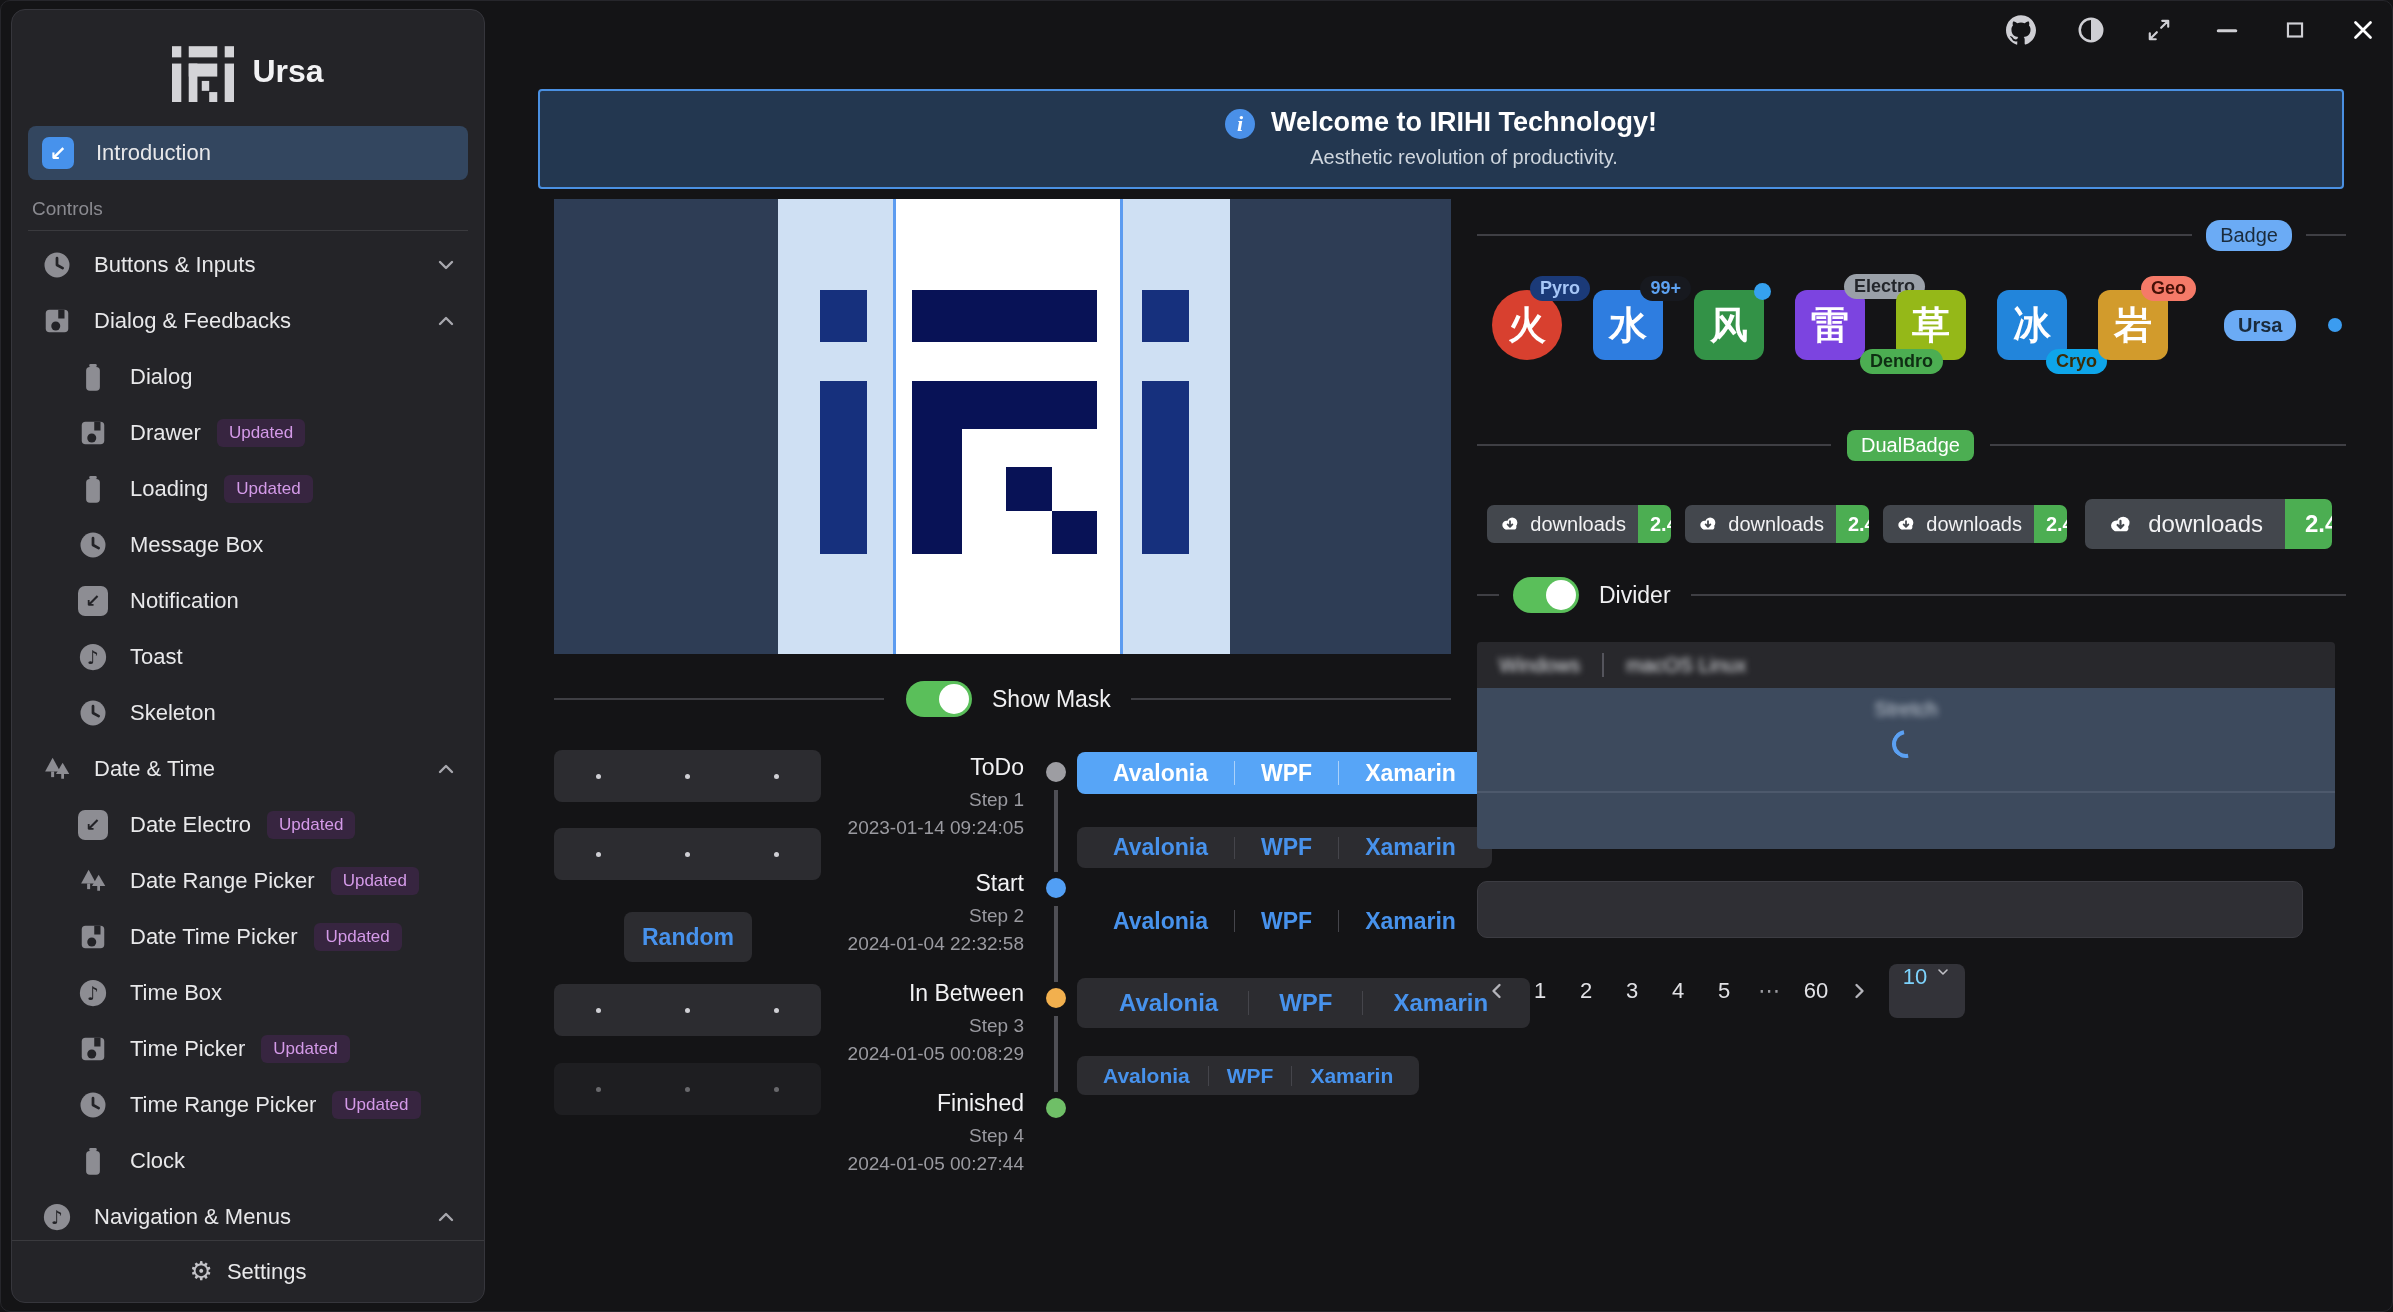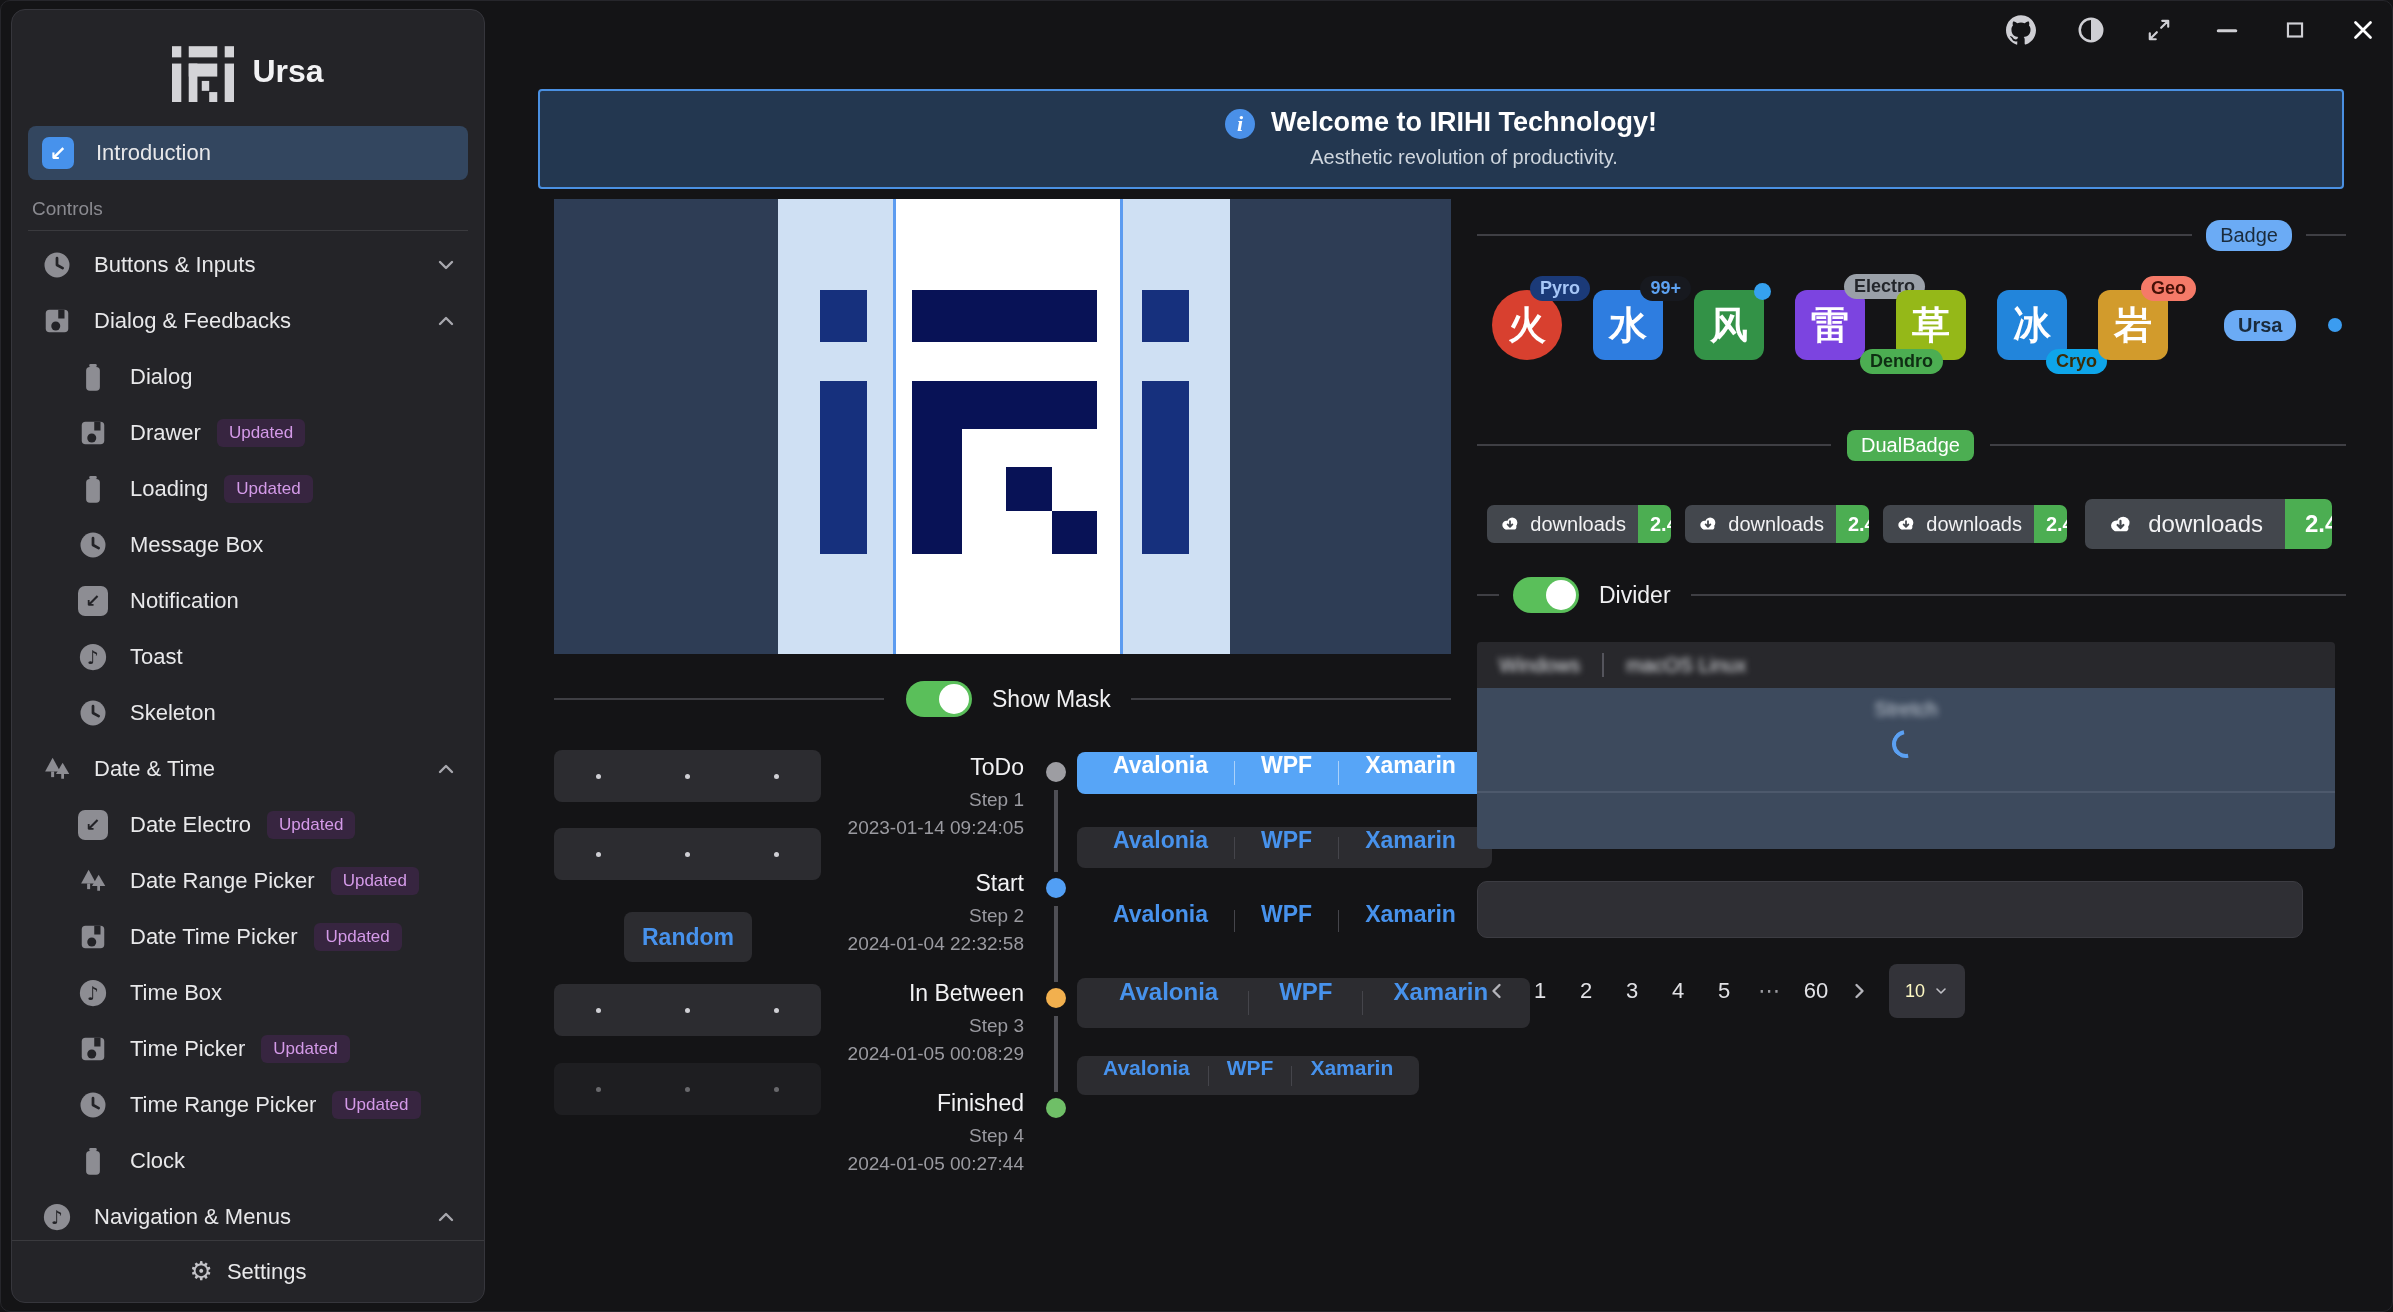--- a/index.html
+++ b/index.html
@@ -74,21 +74,21 @@
   .tbox.dim { opacity:.45; }
   #random-btn { position:absolute; left:70px; top:166px; width:128px; height:50px; background:#2c2c30;
     border:none; border-radius:8px; color:#4792ec; font-size:23px; font-weight:bold; cursor:pointer; font-family:inherit; }
   .tl-label { position:absolute; width:202px; left:268px; text-align:right; }
   .tl-title { color:#f2f2f4; font-size:23px; }
   .tl-sub { color:#9a9aa0; font-size:19px; }
   .tl-dot { position:absolute; left:492px; width:20px; height:20px; border-radius:50%; }
   .tl-seg { position:absolute; left:500px; width:4px; background:#4f4f55; }
 
   
-  .seg { position:absolute; left:523px; display:flex; border-radius:8px; }
+  .seg { position:absolute; left:523px; display:flex; align-items:center; border-radius:8px; }
   .seg .opt { color:#4792ec; font-weight:bold; cursor:pointer; white-space:nowrap; }
   .seg .sep { width:1px; align-self:center; background:#45454b; }
   .seg.solid { background:#57a5f7; }
   .seg.solid .opt { color:#ffffff; }
   .seg.solid .sep { background:rgba(255,255,255,.5); }
   .seg.dark { background:#2c2c30; }
 
   
   .rdiv { display:flex; align-items:center; }
   .pill { border-radius:14px; padding:4px 14px; font-size:20px; white-space:nowrap; }
@@ -131,21 +131,21 @@
   #loading-lbl { position:absolute; top:74px; width:100%; text-align:center; color:#f2f4f6; font-size:22px; }
 
   
   #big-input { left:1476px; top:880px; width:826px; height:57px; background:#2f2f34;
     border:1px solid #3c3c42; border-radius:10px; }
   #pagination { left:1476px; top:960px; width:869px; height:60px; display:flex; align-items:center; }
   .pg { width:46px; text-align:center; color:#e2e2e6; font-size:22px; cursor:pointer; }
   .pg.chev { color:#b4b4ba; width:40px; }
   .pg.dots { color:#9a9aa0; letter-spacing:2px; }
   #pagesize { margin-left:10px; width:76px; height:54px; background:#333339; border-radius:8px;
-    display:flex; align-items:center; justify-content:center; gap:8px; color:#fef9c3; font-size:18px; cursor:pointer; }
+    display:flex; align-items:flex-start; justify-content:center; gap:8px; color:#7dd3fc; font-size:22px; cursor:pointer; }
   #pagesize svg { width:16px; height:16px; color:#c0c0c6; }
 </style>
 </head>
 <body>
 
 <svg width="0" height="0" style="position:absolute">
   <defs>
     <symbol id="i-clock" viewBox="0 0 24 24">
       <circle cx="12" cy="12" r="10" fill="#8d8d93"></circle>
       <path d="M12 12 V6.5 M12 12 L16.5 14.5" stroke="#232327" stroke-width="2.2" fill="none" stroke-linecap="round"></path>

